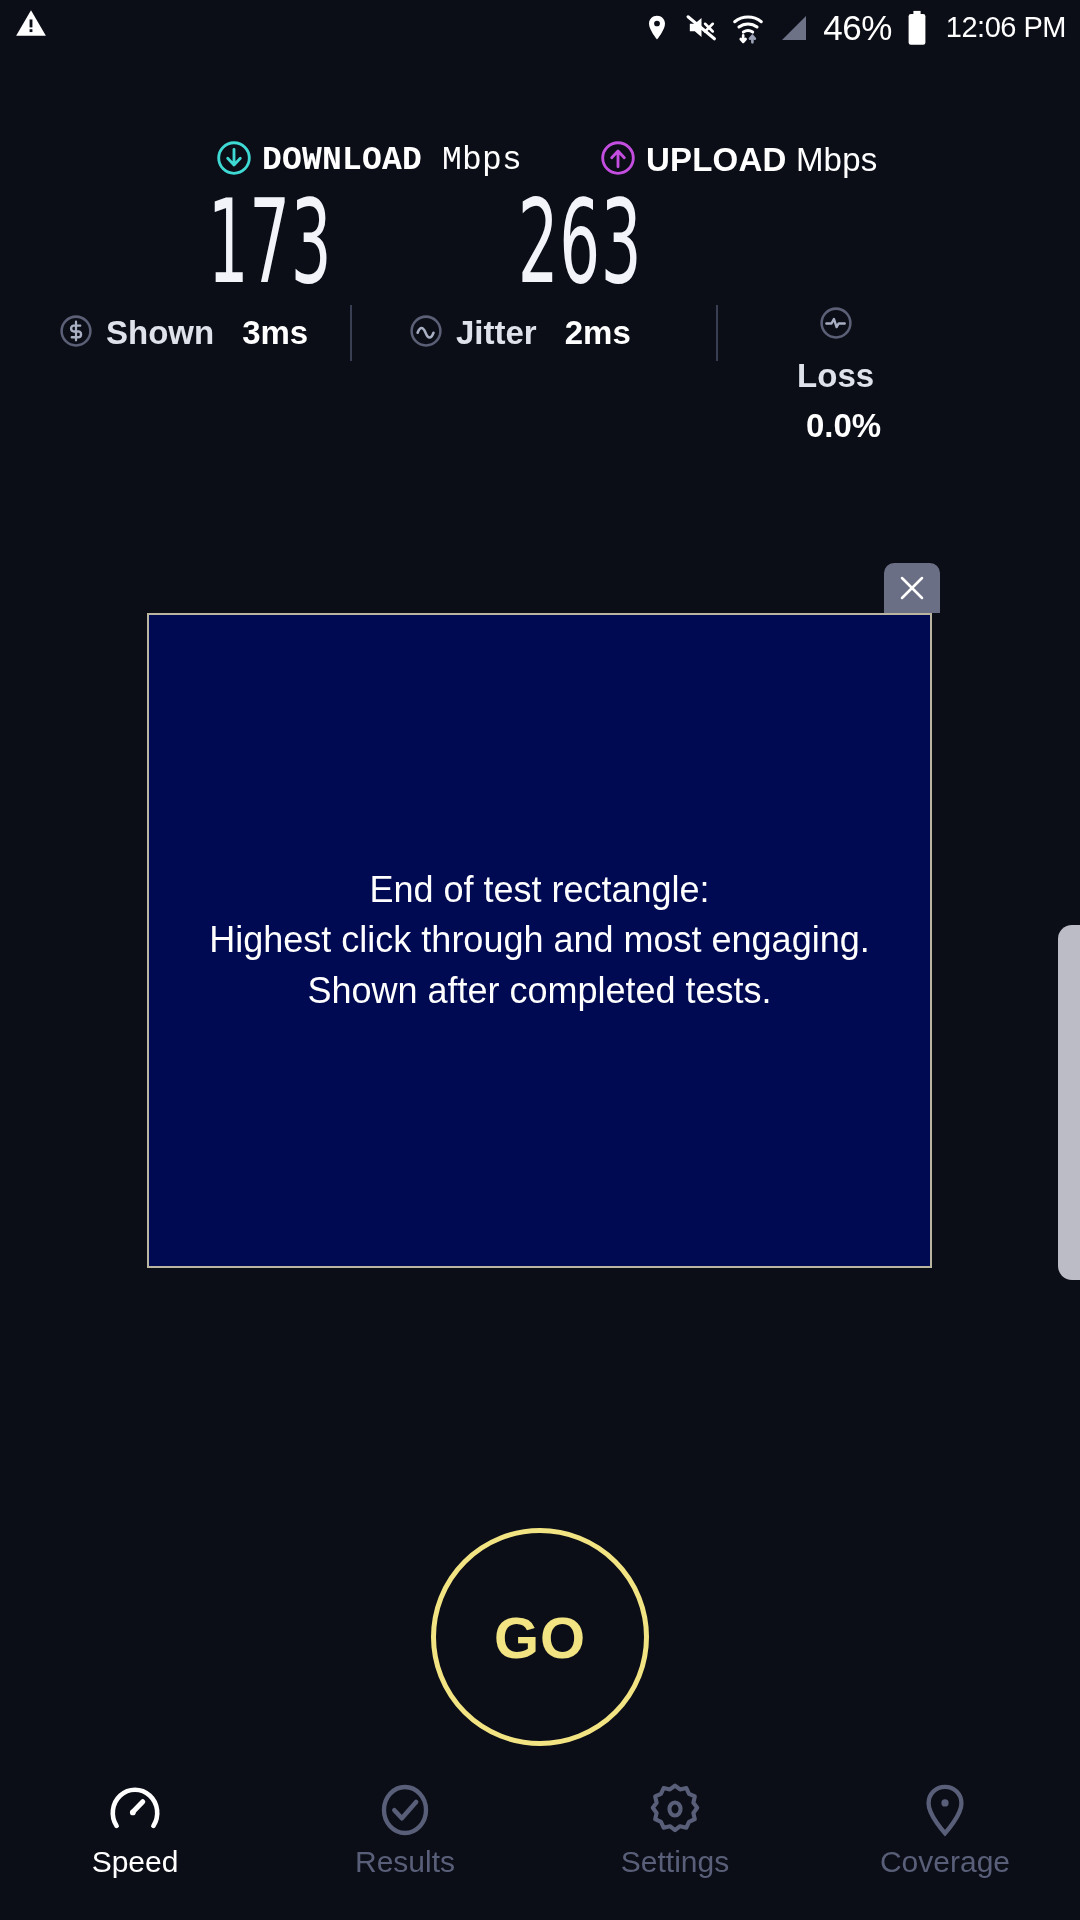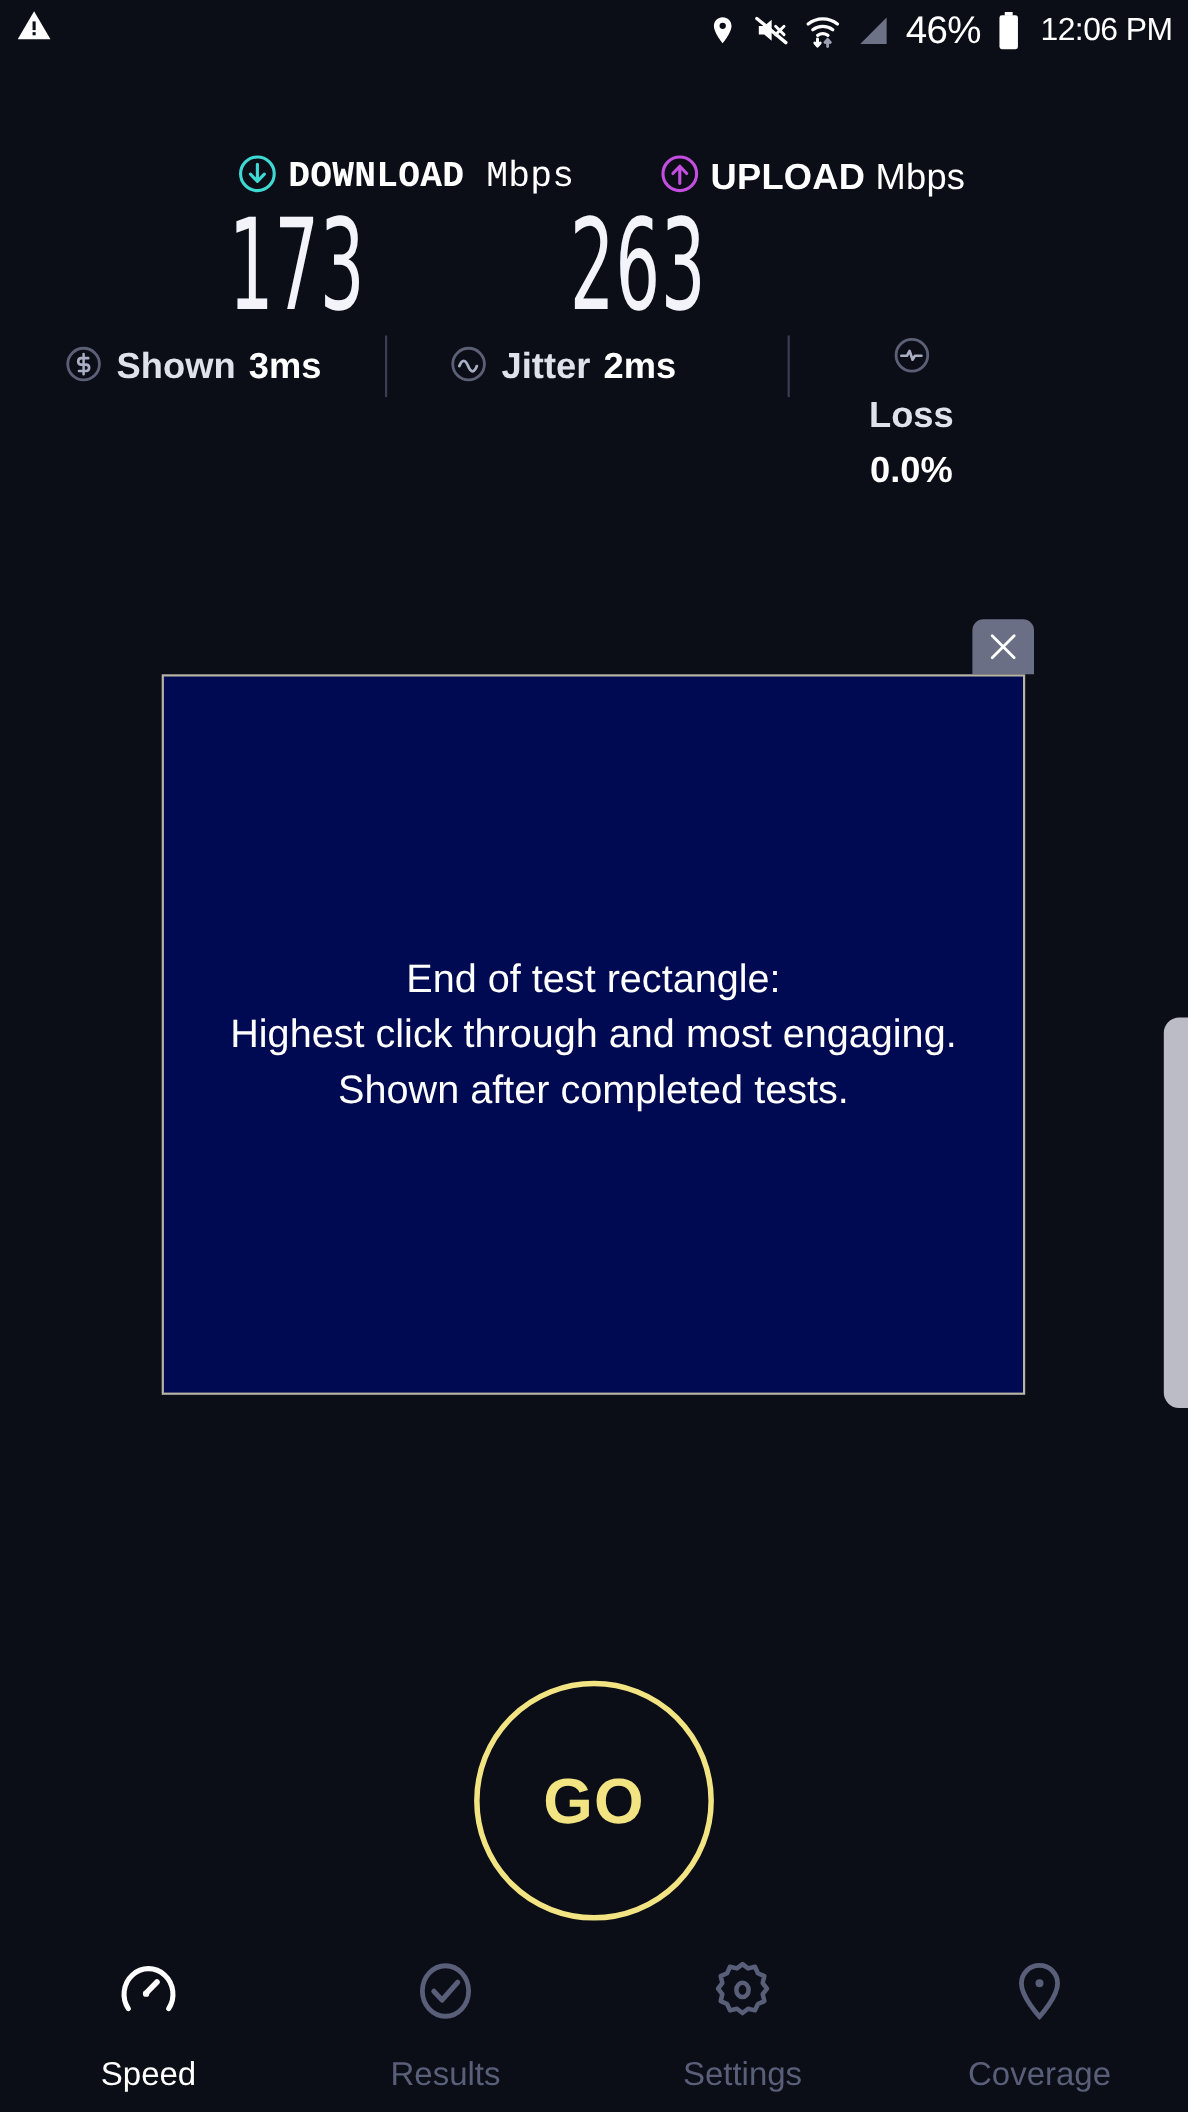--- a/index.html
+++ b/index.html
@@ -50,21 +50,21 @@
   }
   .bignum.dl{ left:150px; width:240px; text-align:center; }
   .bignum.ul{ left:460px; width:240px; text-align:center; }
 
   .pjl-row{ position:relative; height:70px; margin-top:8px; }
   .pjl{ position:absolute; top:0; display:flex; align-items:center; gap:12px; height:56px; }
   .pjl.ping{ left:58px; }
   .pjl.jitter{ left:408px; }
   .pjl.loss{ left:790px;flex-direction:column; }
   .pjl-name{ color:#dfe2ea; font-size:33px; font-weight:700; }
-  .pjl-val{ color:#ffffff; font-size:33px; font-weight:700; margin-left:0; }
+  .pjl-val{ color:#ffffff; font-size:33px; font-weight:700; margin-left:16px; }
   .pjl-div{ position:absolute; top:0px; width:2px; height:56px; background:#3a3e52; }
   .pjl-div.d1{ left:350px; }
   .pjl-div.d2{ left:716px; }
 
   
   .ad-close{
     position:absolute; left:884px; top:563px; width:56px; height:50px;
     background:#6b6f85; border-radius:10px 10px 0 0;
     display:flex; align-items:center; justify-content:center;
   }
@@ -86,21 +86,21 @@
     border:5px solid #f2e482; border-radius:50%;
     display:flex; align-items:center; justify-content:center;
   }
   .go-text{ color:#f2e482; font-size:58px; font-weight:700; letter-spacing:1px; }
 
   
   .bottomnav{
     position:absolute; left:0; bottom:0; width:1080px; height:155px;
     display:flex; align-items:flex-start; padding-top:14px;
   }
-  .nav-item{ flex:1; display:flex; flex-direction:column; align-items:center; gap:28px; }
+  .nav-item{ flex:1; display:flex; flex-direction:column; align-items:center; gap:4px; }
   .nav-ico{ height:62px; display:flex; align-items:center; justify-content:center; }
   .nav-label{ font-size:30px; }
   .nav-item.active .nav-label{ color:#ffffff; }
   .nav-item .nav-label{ color:#595f78; }
 </style>
 </head>
 <body>
 
 <div id="screen">
 

